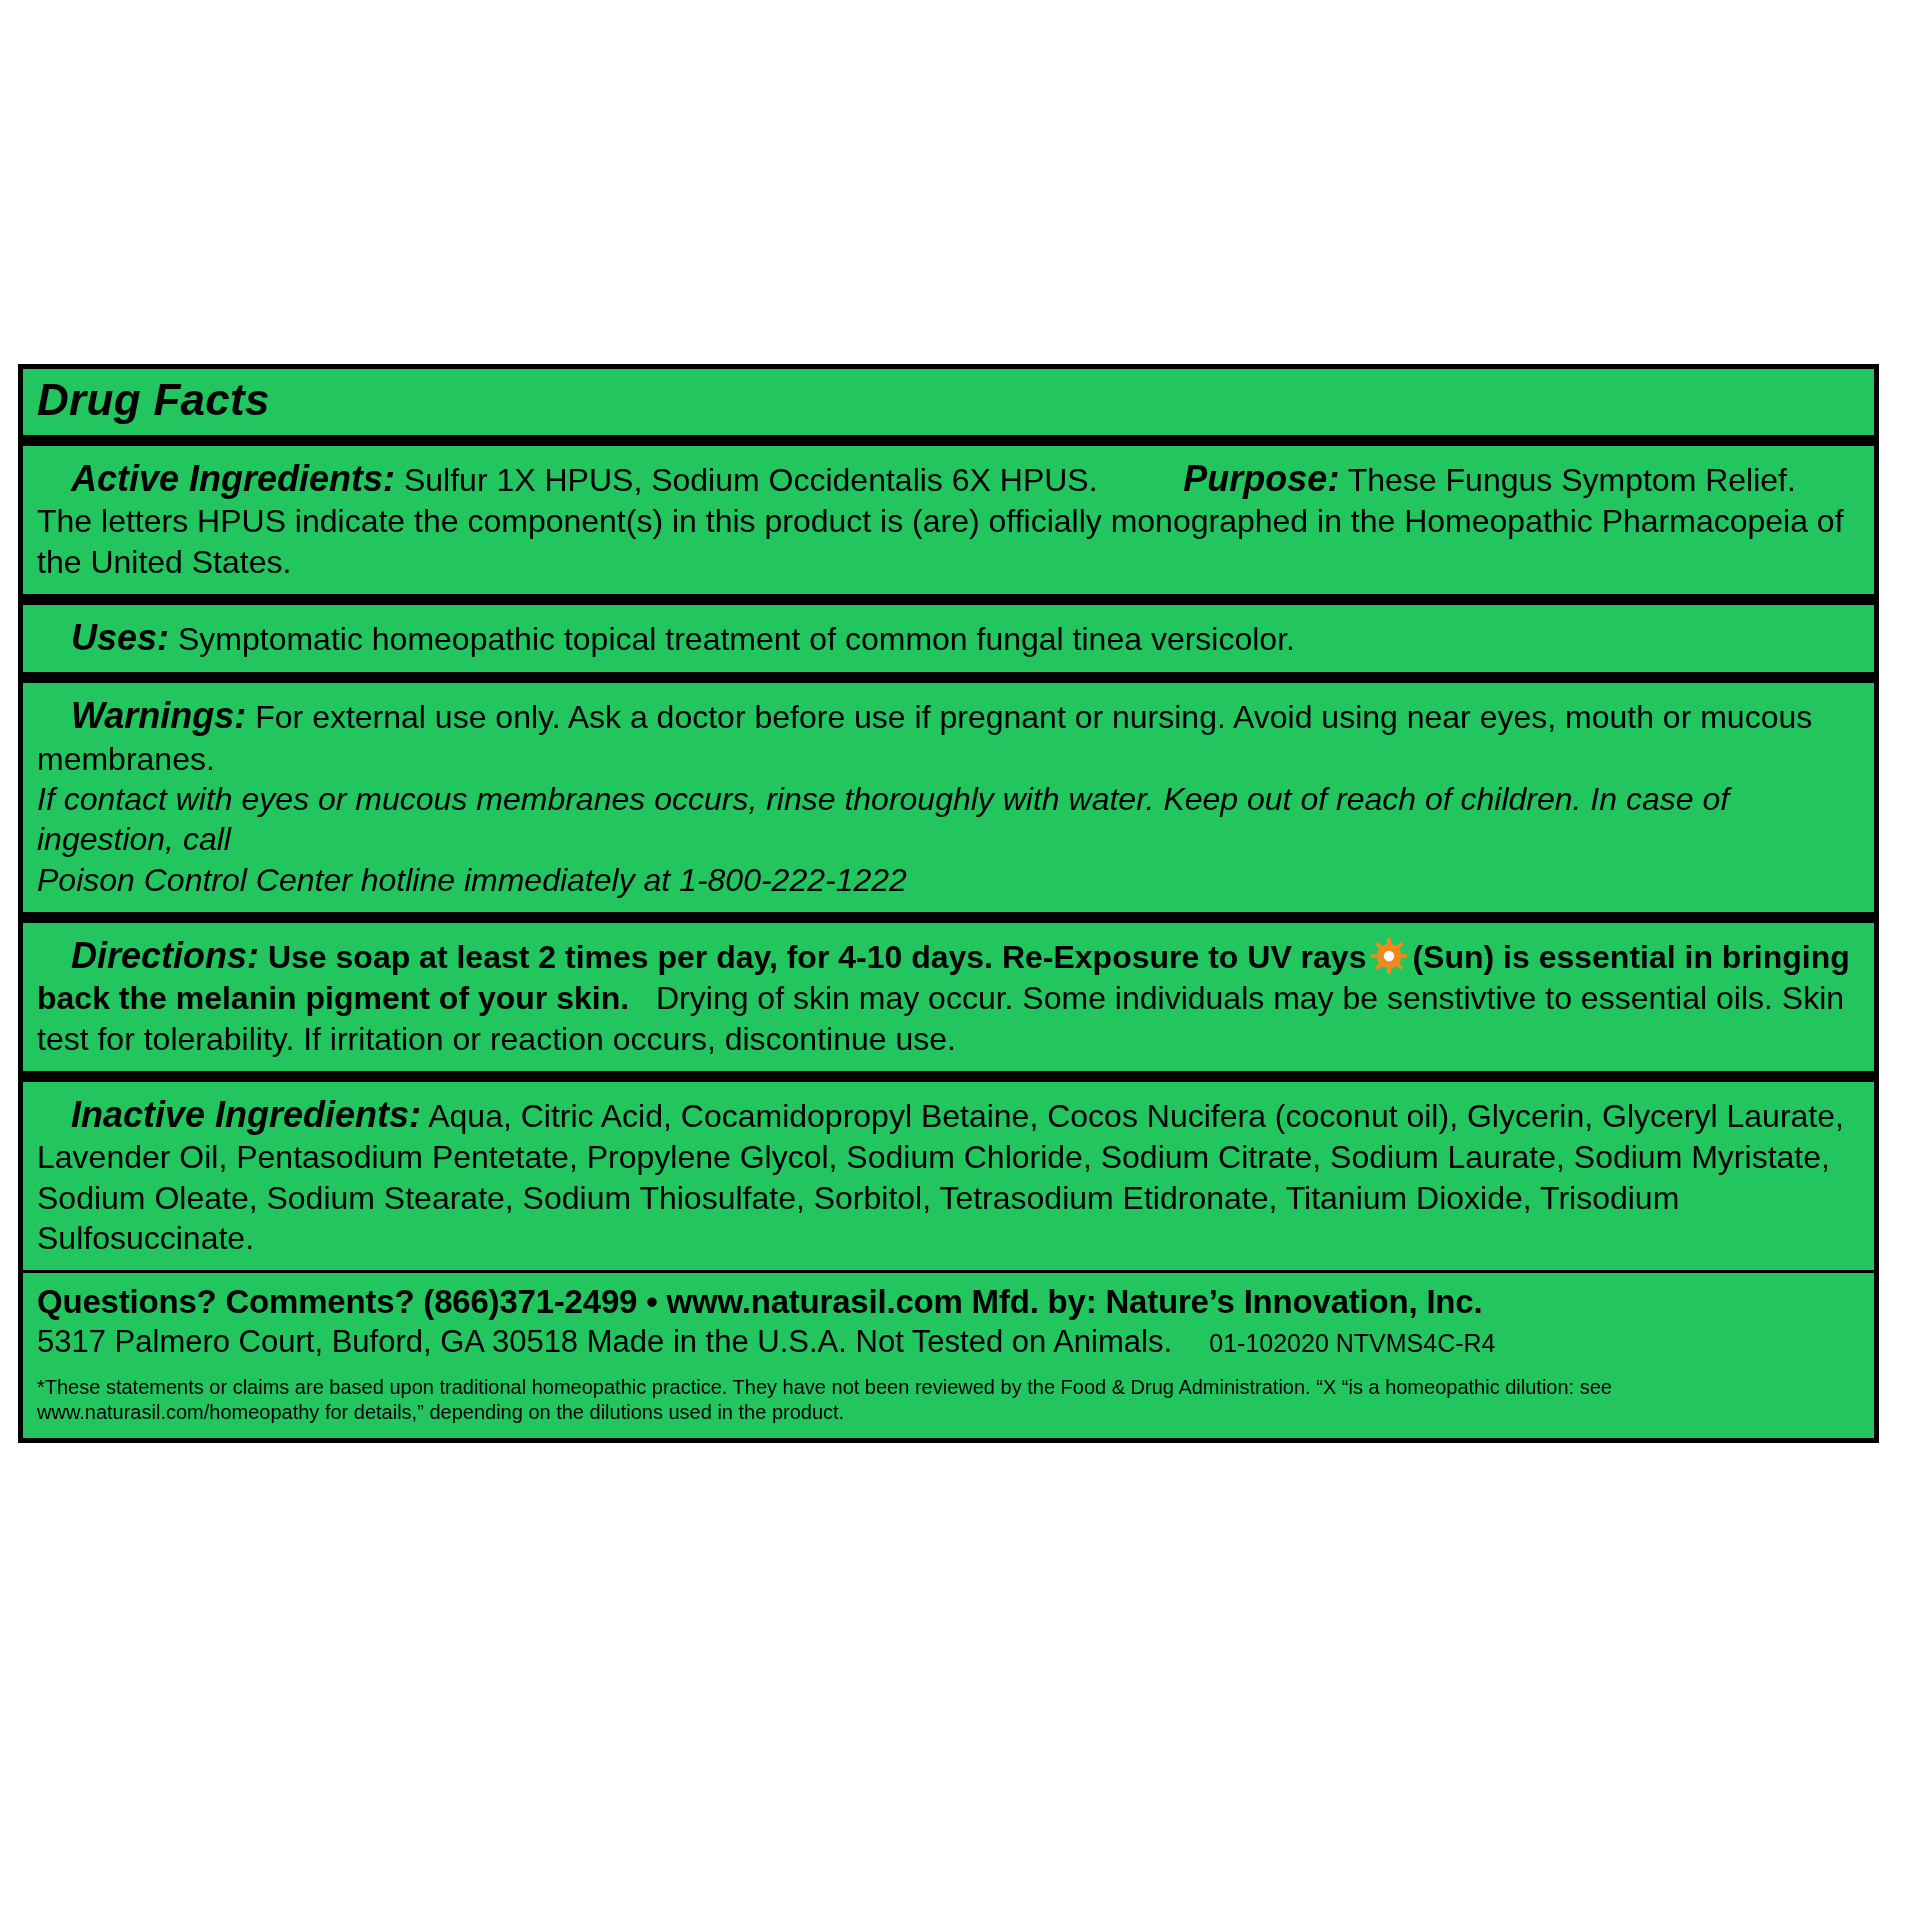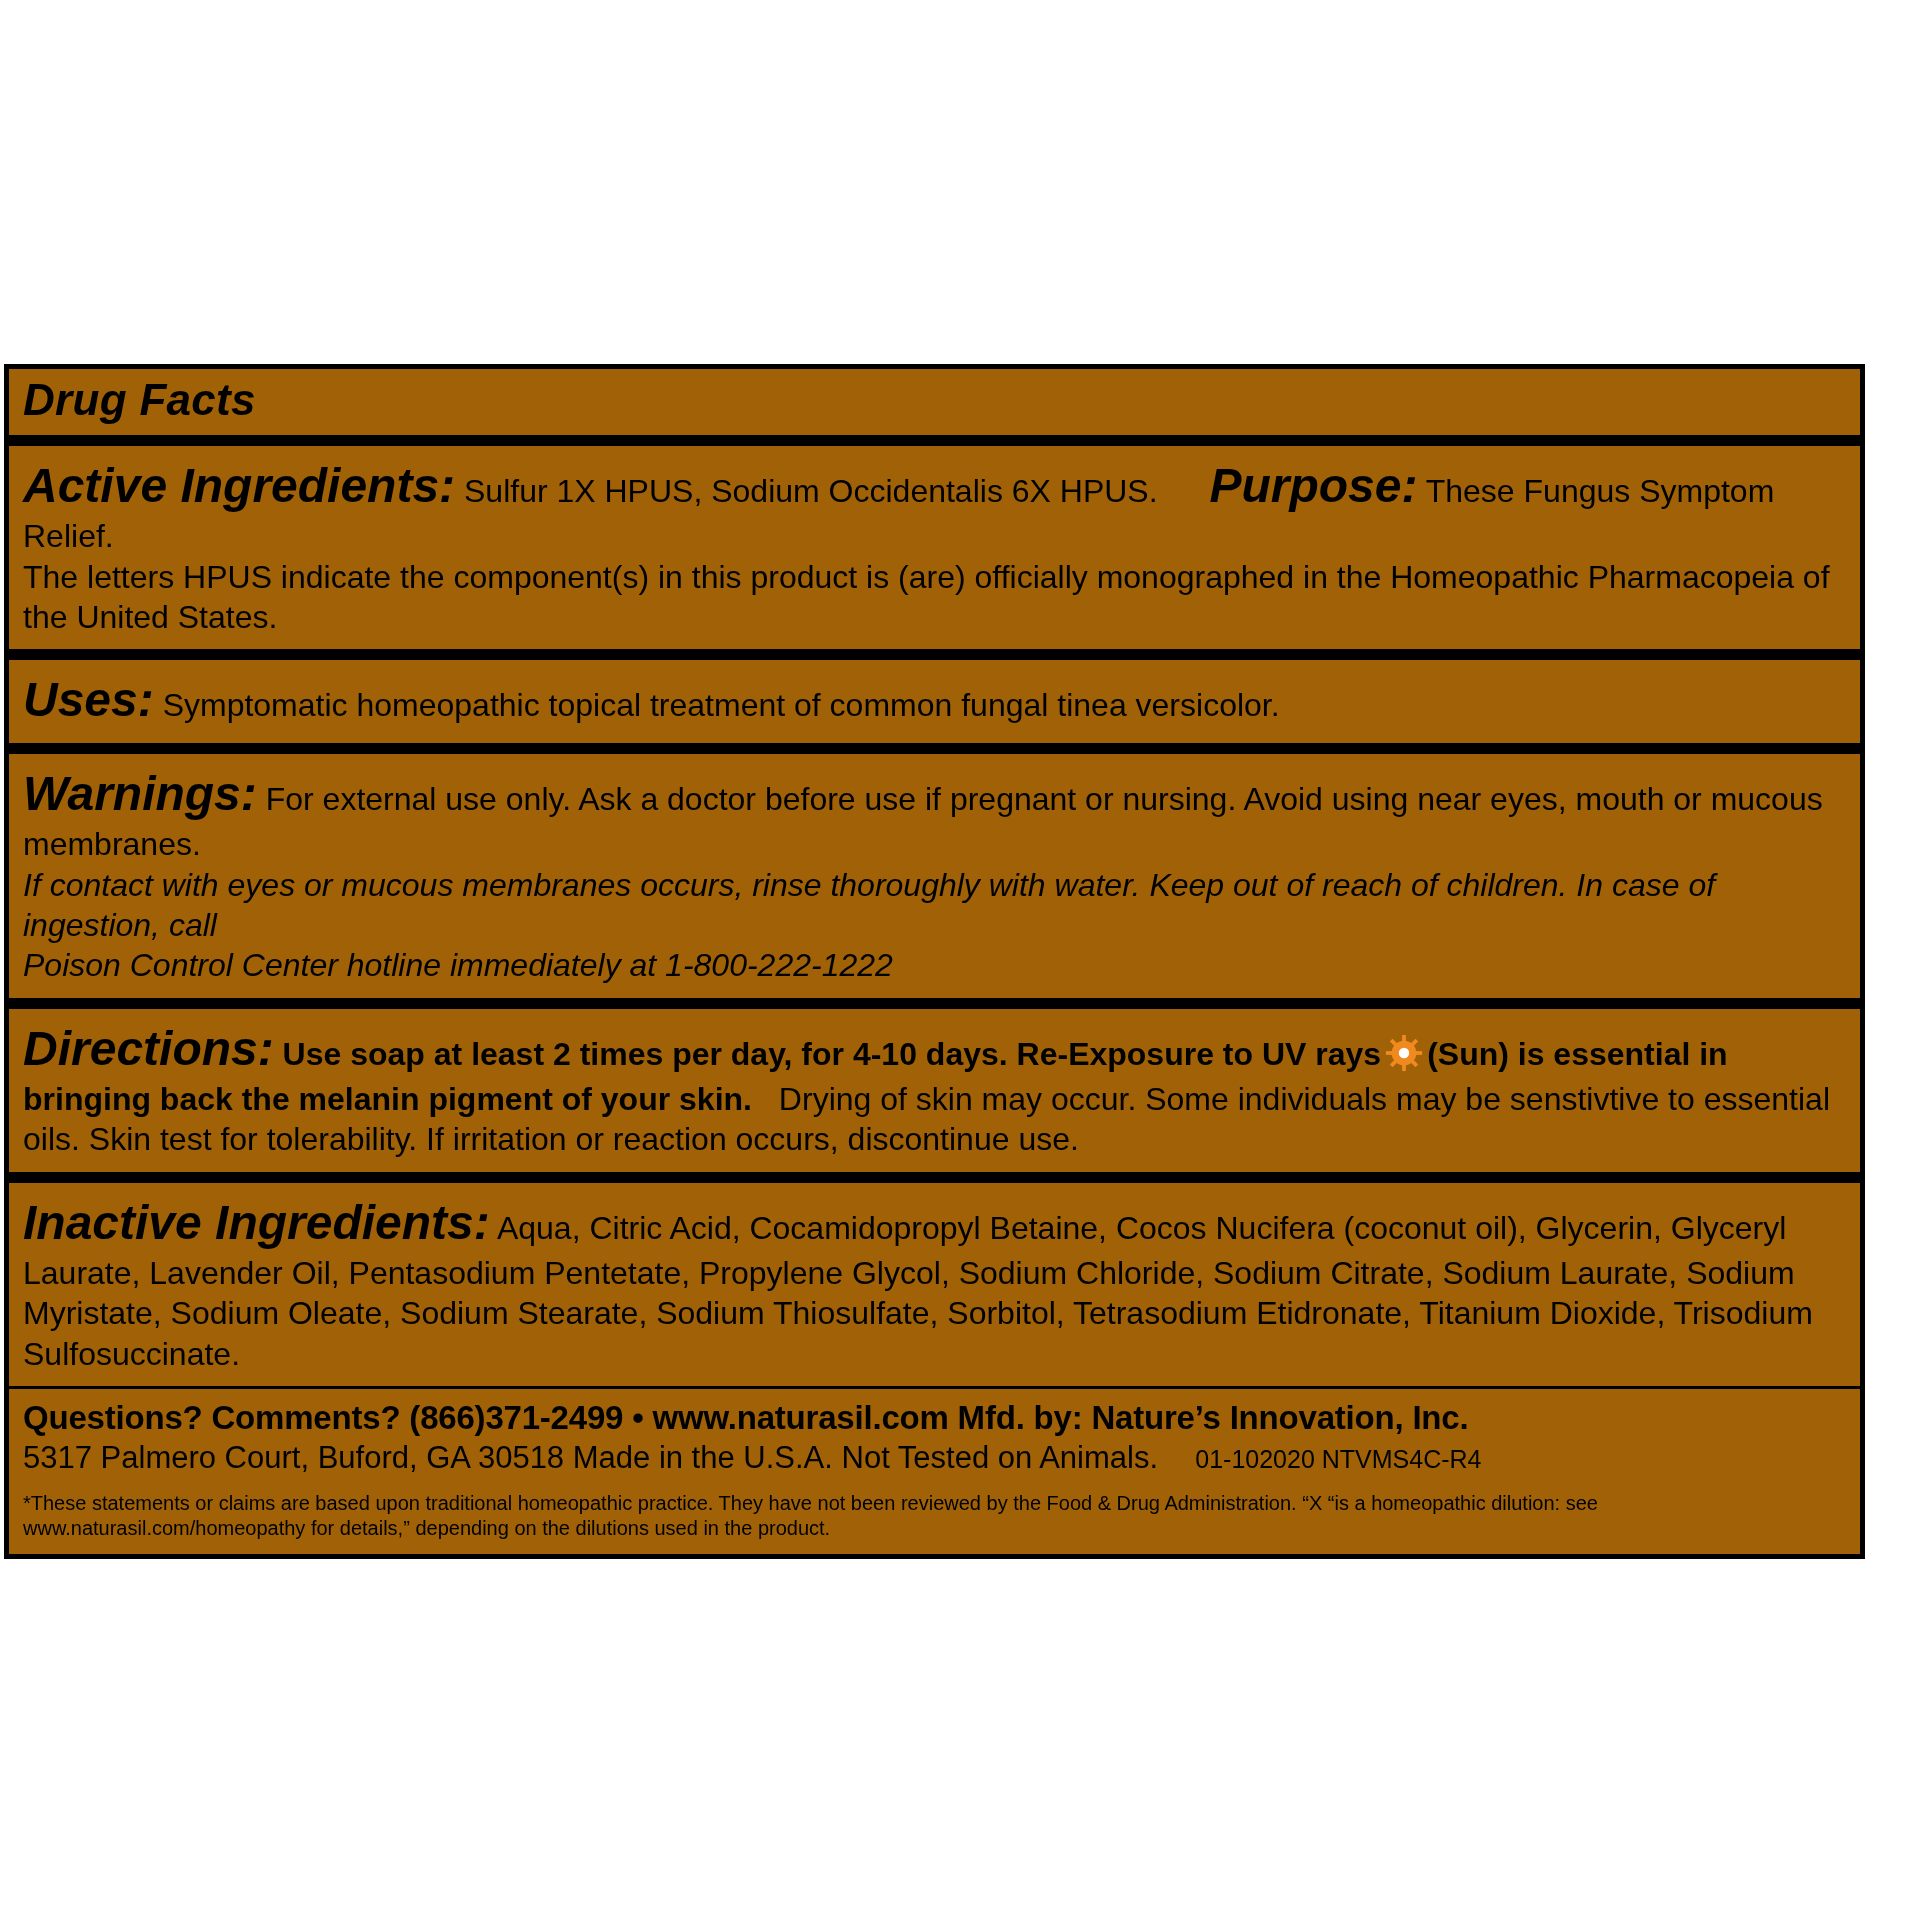--- a/index.html
+++ b/index.html
@@ -9,26 +9,26 @@
   }
   body {
     width: 1927px;
     height: 1927px;
     font-family: "Liberation Sans", sans-serif;
     color: #000000;
     position: relative;
   }
   .panel {
     position: absolute;
-    left: 4px;
+    left: 18px;
     top: 364px;
     width: 1861px;
     box-sizing: border-box;
     border: 5px solid #000000;
-    background: #a16207;
+    background: #22c55e;
   }
   .section {
     padding: 10px 14px 12px 14px;
   }
   .rule-thin {
     height: 3px;
     background: #000000;
     margin: 0;
   }
   .rule-thick {
@@ -48,21 +48,22 @@
     font-style: italic;
   }
   .lbl-bold {
     font-weight: bold;
   }
   .body-text-lg {
     font-size: 32px;
     line-height: 1.26;
   }
   .lbl-36 {
-    font-size: 48px;
+    font-size: 36px;
+    margin-left: 34px;
   }
   .line {
     display: block;
     font-style: italic;
   }
   .sun-icon {
     display: inline-block;
     vertical-align: -7px;
     width: 38px;
     height: 38px;

